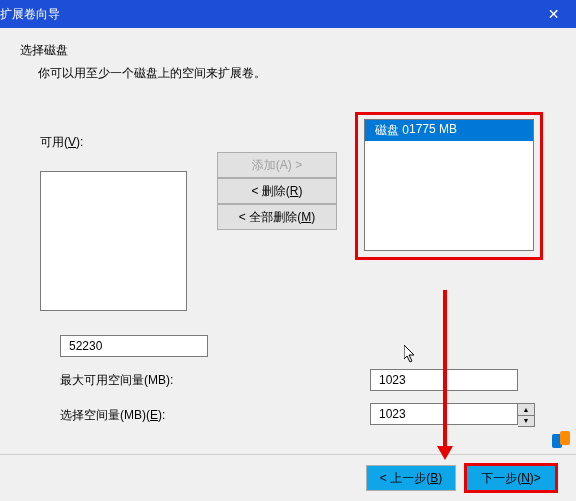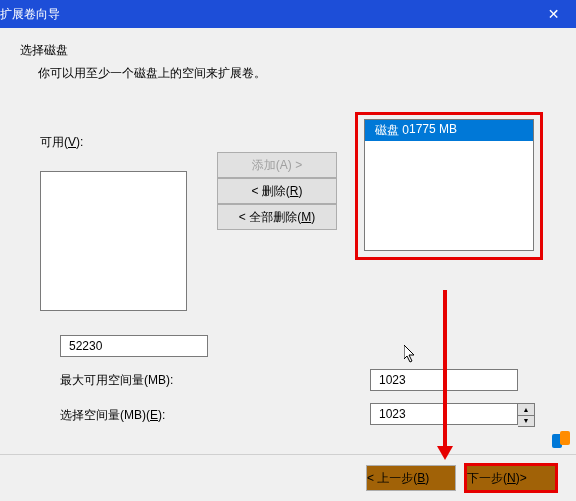--- a/index.html
+++ b/index.html
@@ -24,21 +24,21 @@
 .sel-item{background:#0078d7;color:#fff;padding:2px 10px;display:flex;}
 .fields{margin:24px 0 0 40px}
 .frow{display:flex;align-items:center;margin-bottom:12px}
 .frow .flabel{width:310px}
 .txt{width:130px;height:20px;border:1px solid #7a7a7a;background:#fff;padding:0 8px;font-size:12px}
 .spin-wrap{display:flex}
 .spin{width:16px;height:22px;border:1px solid #7a7a7a;border-left:none;background:#e1e1e1;display:flex;flex-direction:column}
 .spin div{flex:1;display:flex;align-items:center;justify-content:center;font-size:7px;line-height:1}
 .spin div:first-child{border-bottom:1px solid #7a7a7a}
 .footer{position:absolute;bottom:0;left:0;right:0;height:46px;border-top:1px solid #d0d0d0;display:flex;align-items:center;justify-content:flex-end;padding-right:18px;gap:8px;background:#f0f0f0}
-.fbtn{width:88px;height:24px;border:1px solid #adadad;background:#a16207;display:flex;align-items:center;justify-content:flex-start;font-size:12px}
+.fbtn{width:88px;height:24px;border:1px solid #adadad;background:#0ea5e9;display:flex;align-items:center;justify-content:center;font-size:12px}
 .fbtn.primary{border:3px solid #e60000}
 .arrow{position:absolute;left:443px;top:290px;width:4px;height:158px;background:#e60000;z-index:5;pointer-events:none}
 .arrow:after{content:"";position:absolute;bottom:-12px;left:-6px;border-left:8px solid transparent;border-right:8px solid transparent;border-top:14px solid #e60000}
 .cursor{position:absolute;left:404px;top:345px;z-index:6;pointer-events:none}
 .watermark{position:absolute;right:4px;bottom:50px;display:flex;align-items:center;gap:4px;font-weight:bold;color:#333;z-index:7}
 .wm-logo{width:20px;height:20px;position:relative}
 .wm-logo .a{position:absolute;width:10px;height:14px;background:#0078d7;border-radius:2px;left:0;top:3px}
 .wm-logo .b{position:absolute;width:10px;height:14px;background:#ff8c00;border-radius:2px;left:8px;top:0}
 .wm-sub{font-size:9px;color:#888;font-weight:normal;display:block}
 .accel{text-decoration:underline}

